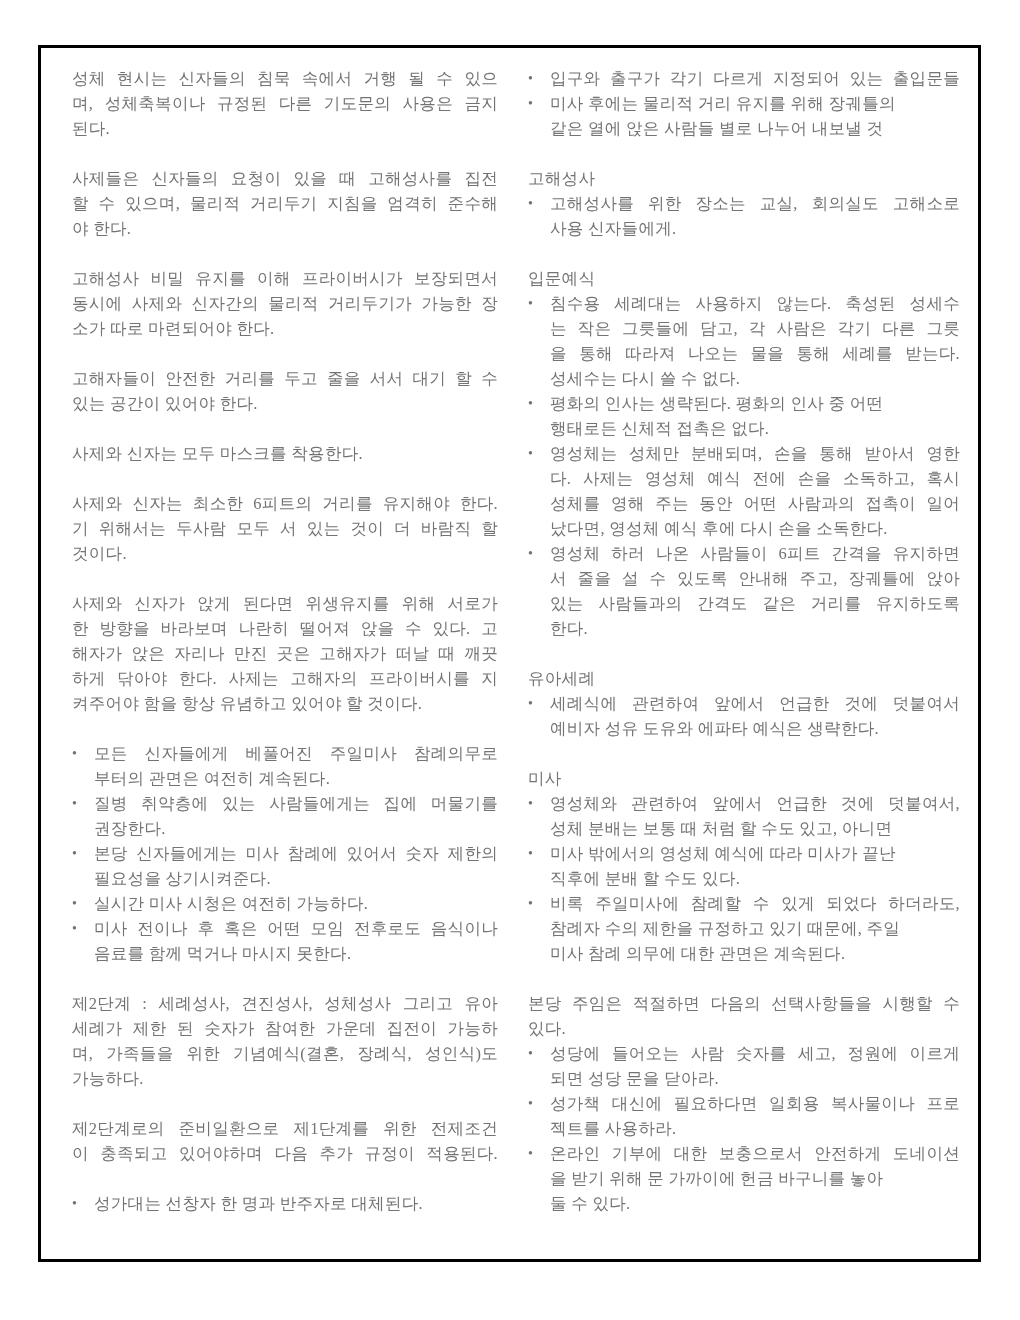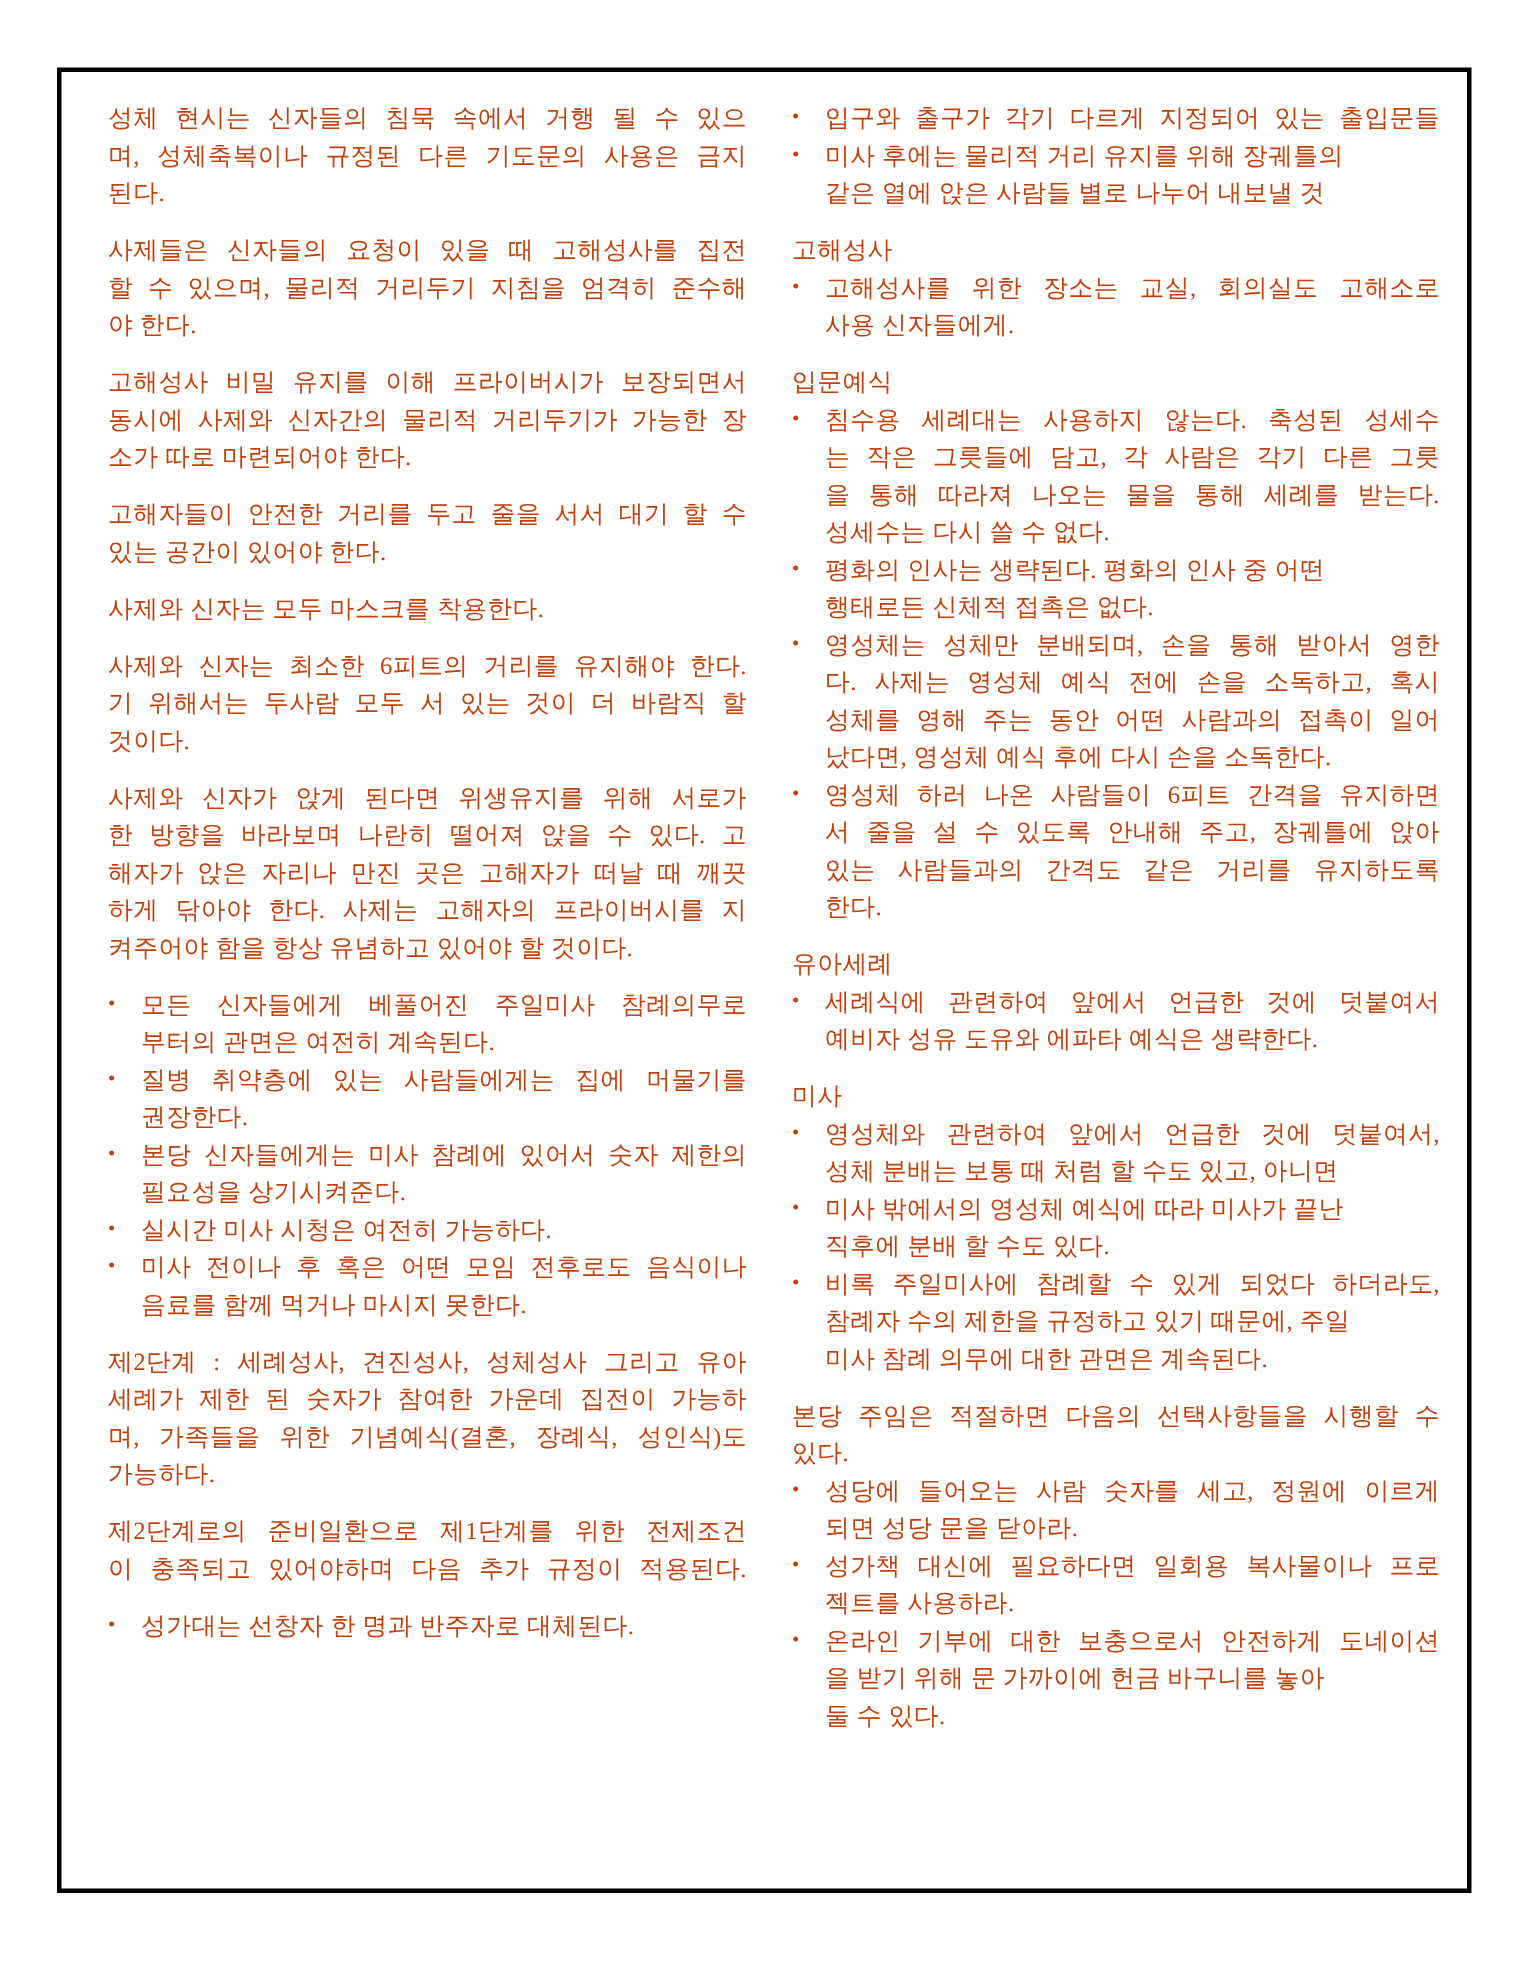--- a/index.html
+++ b/index.html
@@ -10,21 +10,21 @@
     background: #ffffff;
     overflow: hidden;
   }
   * { box-sizing: border-box; }
   .page {
     position: relative;
     width: 1020px;
     height: 1320px;
     background: #ffffff;
     font-family: "Liberation Serif", "DejaVu Serif", serif;
-    color: #c2410c;
+    color: #737373;
   }
   .border-box {
     position: absolute;
     left: 38px;
     top: 45px;
     width: 943px;
     height: 1217px;
     border: 3px solid #000000;
     background: #ffffff;
     padding: 18px 18px 0 31px;
@@ -35,21 +35,21 @@
     height: 100%;
   }
   .col {
     font-size: 16.5px;
     line-height: 25px;
     letter-spacing: 0.3px;
   }
   .col-left { width: 426px; flex: 0 0 426px; }
   .col-gap { width: 30px; flex: 0 0 30px; }
   .col-right { flex: 1 1 auto; }
-  .section { margin-top: 13px; }
+  .section { margin-top: 25px; }
   .section:first-child { margin-top: 0; }
   .heading { text-align: left; }
   .para { }
   .ln { min-height: 25px; }
   .ln.fill {
     text-align: justify;
     text-align-last: justify;
   }
   .list { }
   .item {

